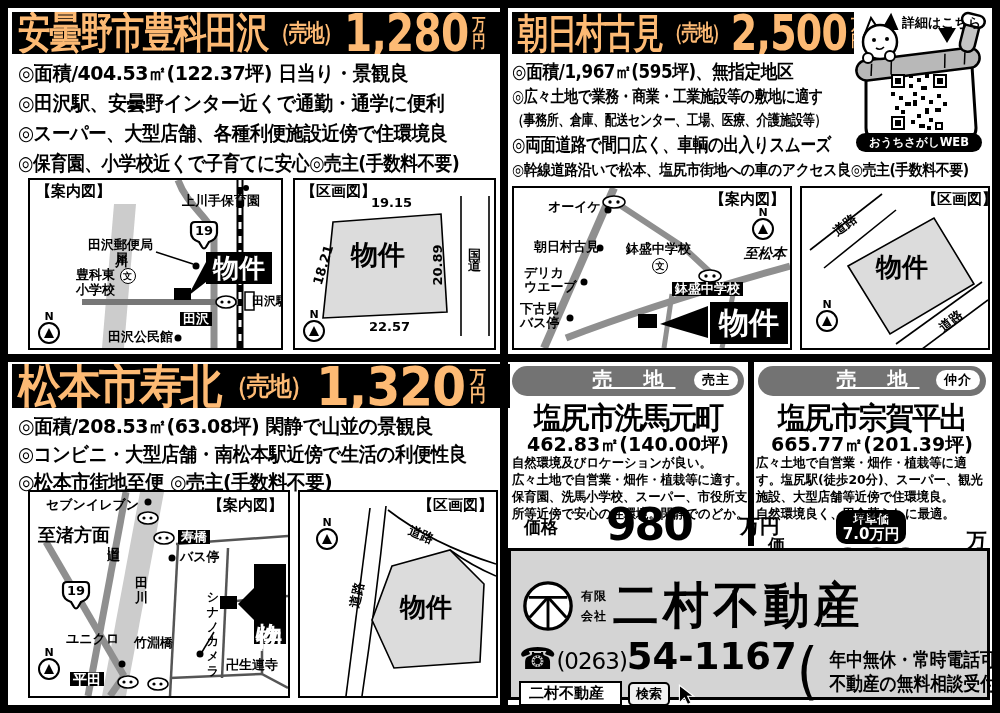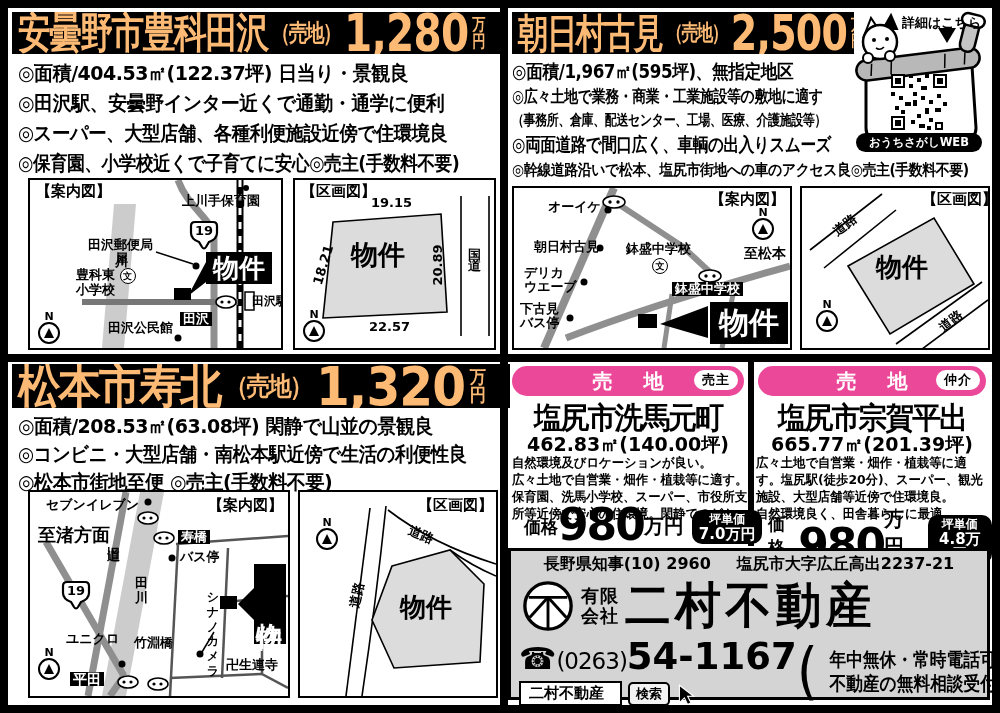--- a/index.html
+++ b/index.html
@@ -27,39 +27,39 @@
   .prop{position:absolute;background:#000;color:#fff;font-weight:900;display:flex;align-items:center;justify-content:center;}
   .schoolmark{display:inline-flex;align-items:center;justify-content:center;width:14px;height:14px;border:1.5px solid #000;
       border-radius:50%;font-size:9px;font-weight:700;background:#fff;}
   .compass{position:absolute;display:flex;flex-direction:column;align-items:center;line-height:10px;}
   .compass .cn{font-size:11px;font-weight:700;}
   .compass .cc{width:18px;height:18px;border:2px solid #000;border-radius:50%;display:flex;align-items:center;justify-content:center;background:#fff;}
   .compass .ct{width:0;height:0;border-left:5px solid transparent;border-right:5px solid transparent;border-bottom:10px solid #000;}
   .routebadge{position:absolute;width:32px;height:30px;}
   .routebadge span{position:absolute;left:0;top:3px;width:32px;text-align:center;font-size:13px;font-weight:900;}
   
-  .banner{position:absolute;background:#ec4899;border-radius:16px;color:#fff;display:flex;align-items:center;justify-content:center;}
+  .banner{position:absolute;background:#737373;border-radius:16px;color:#fff;display:flex;justify-content:center;text-decoration:underline;}
   .banner .bt{font-weight:900;font-size:20px;letter-spacing:12px;margin-left:12px;}
   .banner .badge{position:absolute;right:6px;top:4px;background:#fff;color:#000;font-weight:900;font-size:13px;
       border-radius:11px;padding:1px 8px;letter-spacing:1px;}
   .stitle{position:absolute;font-weight:900;font-size:30px;letter-spacing:-2px;text-align:center;transform:scaleX(.96);transform-origin:center;white-space:nowrap;}
   .sarea{position:absolute;font-weight:900;font-size:19px;text-align:center;white-space:nowrap;}
   .sdesc{position:absolute;font-weight:700;font-size:13px;line-height:17px;white-space:nowrap;transform:scaleX(.95);transform-origin:0 0;}
-  .pricerow{position:absolute;display:flex;align-items:flex-end;}
+  .pricerow{position:absolute;display:flex;align-items:flex-end;gap:48px;}
   .p-l{font-size:17px;font-weight:900;margin-bottom:5px;}
   .p-v{font-size:44px;font-weight:900;line-height:38px;letter-spacing:-2px;}
   .p-u{font-size:20px;font-weight:900;margin-bottom:4px;}
   .tsubo{background:#000;color:#fff;border-radius:10px;text-align:center;font-weight:900;padding:2px 7px;margin-left:8px;line-height:15px;}
   .tsubo .tl{font-size:12px;display:block;}
   .tsubo .tv{font-size:15px;display:block;}
   
   #company{position:absolute;left:500px;top:540px;width:482px;height:152px;background:#d4d4d4;border:3px solid #000;box-sizing:border-box;}
   .co-lic{position:absolute;left:0;top:3px;width:100%;display:flex;justify-content:center;gap:26px;font-size:16px;font-weight:700;white-space:nowrap;}
   .co-main{position:absolute;left:10px;top:22px;display:flex;align-items:center;gap:6px;}
-  .co-corp{display:flex;flex-direction:column;font-weight:900;font-size:18px;line-height:20px;letter-spacing:1px;}
+  .co-corp{display:flex;flex-direction:column;font-weight:900;font-size:12px;line-height:20px;letter-spacing:1px;}
   .co-name{font-weight:900;font-size:49px;letter-spacing:5px;white-space:nowrap;transform:scaleX(.93);transform-origin:0 50%;}
   .co-bottom{position:absolute;left:8px;right:6px;top:84px;display:flex;justify-content:space-between;}
   .co-phone{display:flex;align-items:baseline;white-space:nowrap;}
   .ph-i{font-size:30px;font-weight:900;}
   .ph-a{font-size:23px;font-weight:400;letter-spacing:-1px;}
   .ph-n{font-size:37px;font-weight:900;letter-spacing:0px;}
   .co-search{display:flex;align-items:center;gap:6px;margin-top:3px;}
   .sbox{border:2px solid #000;background:#fff;font-size:15px;font-weight:700;padding:1px 16px 1px 8px;}
   .sbtn{border:2px solid #000;border-radius:5px;background:#f2f2f2;font-size:13px;font-weight:700;padding:1px 6px;}
   .co-note{display:flex;align-items:center;}
@@ -127,21 +127,21 @@
           </svg>
         <span>19</span>
       </div>
       <span class="ml" style="left:58px;top:58px;">田沢郵便局</span>
       <span class="ml vt" style="left:84px;top:62px;">犀川</span>
       <span class="ml" style="left:46px;top:88px;"><span>豊科東</span> <span class="schoolmark">文</span></span>
       <span class="ml" style="left:46px;top:103px;">小学校</span>
       <div class="prop" style="left:176px;top:72px;width:66px;height:32px;font-size:26px;">物件</div>
       <span class="ml" style="left:222px;top:114px;font-size:12px;">田沢駅</span>
       <span class="ml bb" style="left:150px;top:132px;">田沢</span>
-      <span class="ml" style="left:78px;top:141px;">田沢公民館</span>
+      <span class="ml" style="left:78px;top:150px;">田沢公民館</span>
       <div class="compass" style="left:8px;top:132px;">
         <span class="cn">N</span>
           <span class="cc">
             <span class="ct"></span>
           </span>
       </div>
     </div>
 
     <div class="map" style="left:285px;top:170px;width:203px;height:172px;">
       <svg class="bgsvg" width="199" height="168" viewBox="0 0 199 168">
@@ -205,21 +205,21 @@
         <rect x="124" y="126" width="19" height="14" fill="#000"></rect>
         <polygon points="146,136 194,118 194,150" fill="#000"></polygon>
       </svg>
       <span class="ml mcap" style="left:196px;top:4px;">【案内図】</span>
       <span class="ml" style="left:34px;top:12px;">オーイケ</span>
       <span class="ml" style="left:20px;top:52px;">朝日村古見</span>
       <span class="ml" style="left:112px;top:54px;">鉢盛中学校</span>
       <span class="schoolmark ml" style="left:138px;top:70px;">文</span>
       <span class="ml" style="left:10px;top:78px;">デリカ</span>
       <span class="ml" style="left:10px;top:92px;">ウエーブ</span>
-      <span class="ml" style="left:230px;top:58px;font-size:14px;">至松本</span>
+      <span class="ml" style="left:230px;top:58px;font-size:14px;font-style:italic;">至松本</span>
       <span class="ml bb" style="left:158px;top:94px;">鉢盛中学校</span>
       <span class="ml" style="left:6px;top:114px;">下古見</span>
       <span class="ml" style="left:6px;top:128px;">バス停</span>
       <div class="prop" style="left:196px;top:114px;width:78px;height:42px;font-size:30px;">物件</div>
       <div class="compass" style="left:238px;top:20px;">
         <span class="cn">N</span>
           <span class="cc">
             <span class="ct"></span>
           </span>
       </div>
@@ -450,24 +450,20 @@
       <span class="p-v">980</span>
       <span class="p-u">万円</span>
       <span class="tsubo">
         <span class="tl">坪単価</span>
         <span class="tv">4.8万円</span>
       </span>
     </div>
   </section>
 
   <div id="company">
-    <div class="co-lic">
-      <span>長野県知事(10) 2960</span>
-      <span>塩尻市大字広丘高出2237-21</span>
-    </div>
     <div class="co-main">
       <svg width="54" height="54" viewBox="0 0 56 56">
         <circle cx="28" cy="28" r="24" fill="#fff" stroke="#000" stroke-width="3.5"></circle>
         <line x1="8" y1="19" x2="48" y2="19" stroke="#000" stroke-width="3"></line>
         <line x1="28" y1="19" x2="28" y2="51" stroke="#000" stroke-width="3"></line>
         <line x1="28" y1="19" x2="9" y2="40" stroke="#000" stroke-width="3"></line>
         <line x1="28" y1="19" x2="47" y2="40" stroke="#000" stroke-width="3"></line>
       </svg>
       <span class="co-corp">
         <span>有限</span>

